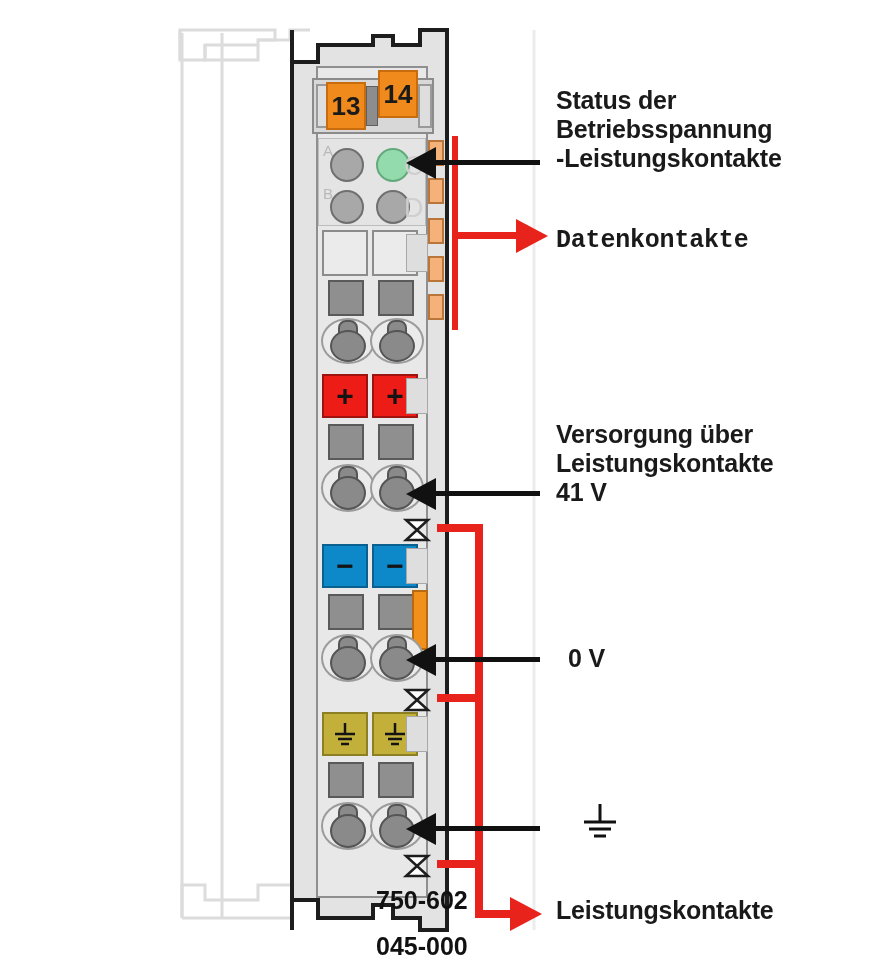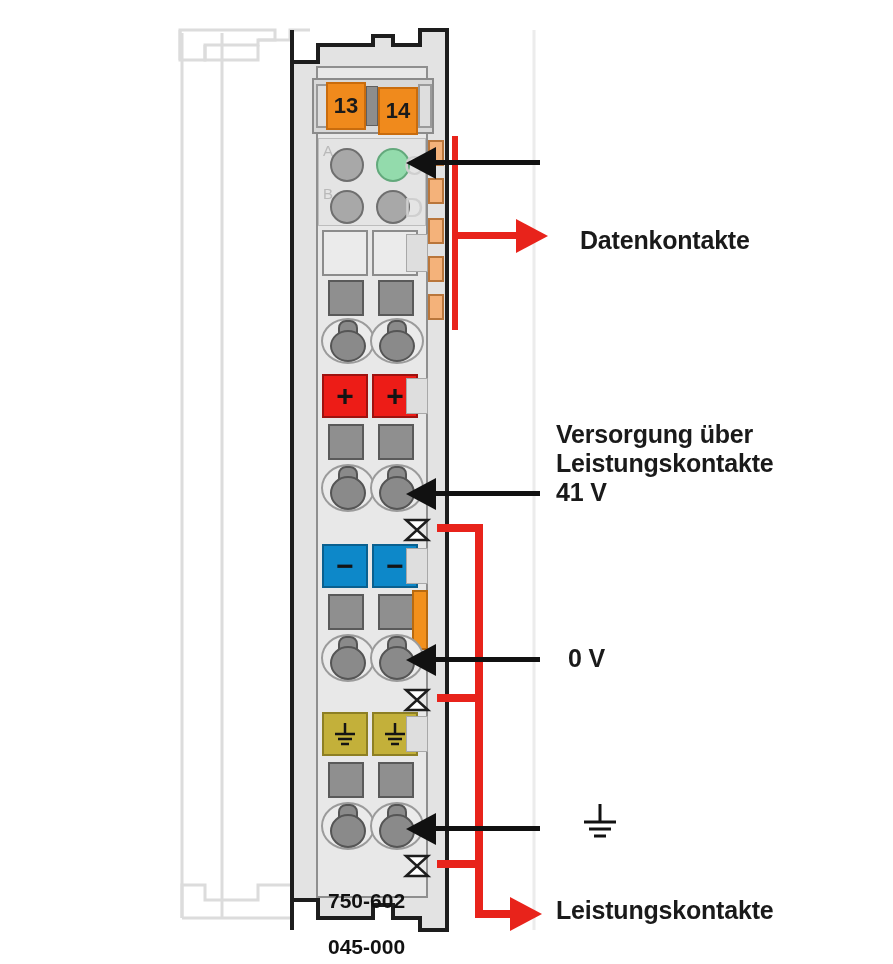--- a/index.html
+++ b/index.html
@@ -69,21 +69,21 @@
     border: 2px solid #6d6d6d;
   }
 
   
   .conn-orange {
     position: absolute;
     background: #f08a1c;
     border: 2px solid #c96c0d;
     box-sizing: border-box;
     color: #1a1a1a;
-    font-size: 22px;
+    font-size: 26px;
     font-weight: bold;
     display: flex;
     align-items: center;
     justify-content: center;
     font-family: "Liberation Sans", sans-serif;
   }
   .conn-wing {
     position: absolute;
     background: #dedede;
     border: 2px solid #9a9a9a;
@@ -161,26 +161,27 @@
   .power-strip {
     position: absolute;
     background: #f2901c;
     border: 2px solid #b86a10;
     box-sizing: border-box;
   }
 
   .part-no {
     position: absolute;
     font-family: "Liberation Sans", sans-serif;
-    font-size: 21px;
+    font-size: 25px;
     font-weight: bold;
     color: #111111;
     line-height: 23px;
     white-space: pre-line;
     text-align: left;
+    margin-left: 48px;
   }
 
   .gnd-symbol { position: absolute; }
 </style>
 </head>
 <body>
 
 <div id="stage">
 
   <svg class="abs" style="left:0;top:0;width:893px;height:964px;">
@@ -211,21 +212,21 @@
 
     <path d="M292 62 L292 900" fill="none" stroke="#1d1d1d" stroke-width="4"></path>
   </svg>
 
   <div class="mod-face" style="left:316px; top:66px; width:112px; height:832px; border-color:#8f8f8f; background:#e8e8e8;"></div>
 
   <div class="abs" style="left:312px; top:78px; width:122px; height:56px; background:#d8d8d8; border:2px solid #8b8b8b; box-sizing:border-box;"></div>
   <div class="conn-wing" style="left:316px; top:84px; width:14px; height:44px;"></div>
   <div class="conn-orange" style="left:326px; top:82px; width:40px; height:48px;">13</div>
   <div class="abs" style="left:366px; top:86px; width:12px; height:40px; background:#8d8d8d; border:1px solid #5f5f5f; box-sizing:border-box;"></div>
-  <div class="conn-orange" style="left:378px; top:87px; width:40px; height:48px;">14</div>
+  <div class="conn-orange" style="left:378px; top:70px; width:40px; height:48px;">14</div>
   <div class="conn-wing" style="left:418px; top:84px; width:14px; height:44px;"></div>
 
   <div class="abs" style="left:318px; top:138px; width:108px; height:88px; background:#e4e4e4; border:1px solid #bdbdbd; box-sizing:border-box;"></div>
 
   <div class="led-label" style="left:323px; top:142px;">A</div>
   <div class="led" style="left:330px; top:148px; width:34px; height:34px;"></div>
 
   <div class="led" style="left:376px; top:148px; width:34px; height:34px; background:#93dbac; border-color:#63a97c;"></div>
   <div class="led-label big" style="left:404px; top:151px;">C</div>
 
@@ -366,22 +367,25 @@
 
   <div class="lead-line" style="left:436px; top:491px; width:104px; height:5px;"></div>
   <div class="lead-head" style="left:406px; top:478px;"></div>
 
   <div class="lead-line" style="left:436px; top:657px; width:104px; height:5px;"></div>
   <div class="lead-head" style="left:406px; top:644px;"></div>
 
   <div class="lead-line" style="left:436px; top:826px; width:104px; height:5px;"></div>
   <div class="lead-head" style="left:406px; top:813px;"></div>
 
-
-  <div class="annot" style="left:580px; top:226px; width:300px;">Datenkontakte</div>
+  <div class="annot" style="left:556px; top:86px; width:300px;">Status der
+Betriebsspannung
+-Leistungskontakte</div>
+
+  <div class="annot" style="left:556px; top:226px; width:300px;font-family:Liberation Mono, monospace;">Datenkontakte</div>
 
   <div class="annot" style="left:556px; top:420px; width:300px;">Versorgung über
 Leistungskontakte
 41 V</div>
 
   <div class="annot" style="left:568px; top:644px; width:300px;">0 V</div>
 
   <div class="gnd-symbol" style="left:576px; top:798px;">
     <svg width="48" height="48" viewBox="0 0 48 48">
       <line x1="24" y1="6" x2="24" y2="24" stroke="#111111" stroke-width="3"></line>

